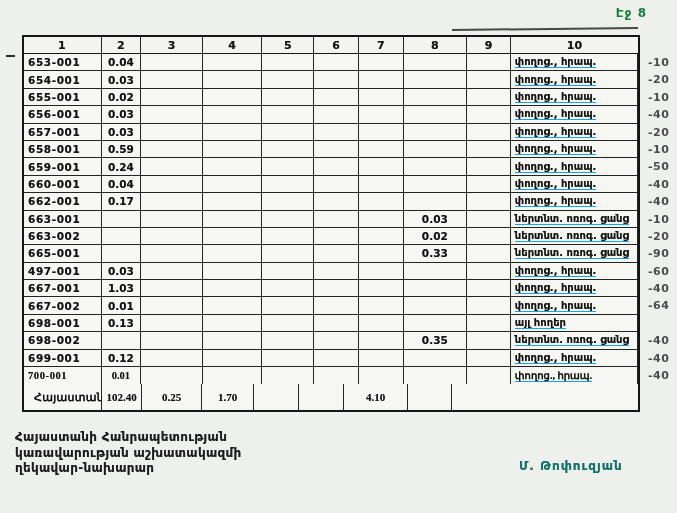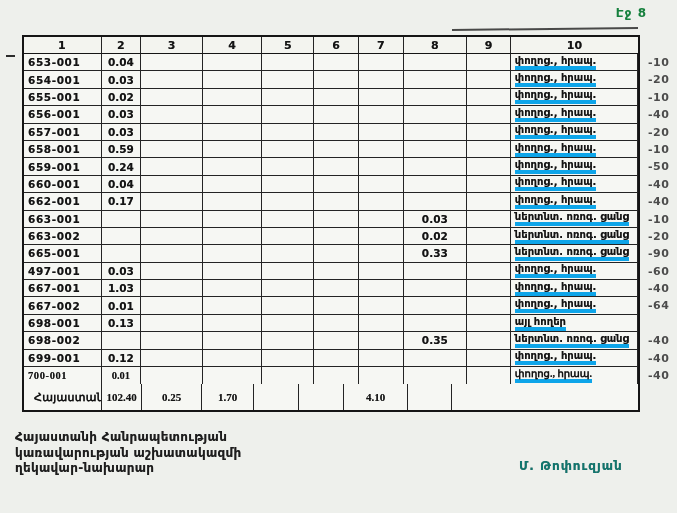--- a/index.html
+++ b/index.html
@@ -49,21 +49,21 @@
   .c4 { width:60px; justify-content:center; }
   .c5 { width:52px; justify-content:center; }
   .c6 { width:45px; }
   .c7 { width:45px; }
   .c8 { width:64px; justify-content:center; }
   .c9 { width:44px; }
   .c10 { width:128px; padding-left:4px; font-size:10px; }
 
   .thead .cell { justify-content:center; padding-left:0; font-size:11px; font-weight:bold; border-bottom:1.5px solid #151515; }
 
-  .c10 .landuse { border-bottom:4px solid #0ea5e9; line-height:11px; }
+  .c10 .landuse { border-bottom:1px solid #0ea5e9; line-height:11px; }
 
   .total-row .cell { font-size:11px; font-weight:bold; border-bottom:none; }
   .total-row .c1 { padding-left:10px; letter-spacing:0.3px; }
 
   .margin-note {
     position:absolute; left:624px; top:2px;
     font-size:11px; color:#4c4c4c; font-weight:600;
     letter-spacing:0.5px; filter:blur(0.3px);
     white-space:nowrap;
   }

